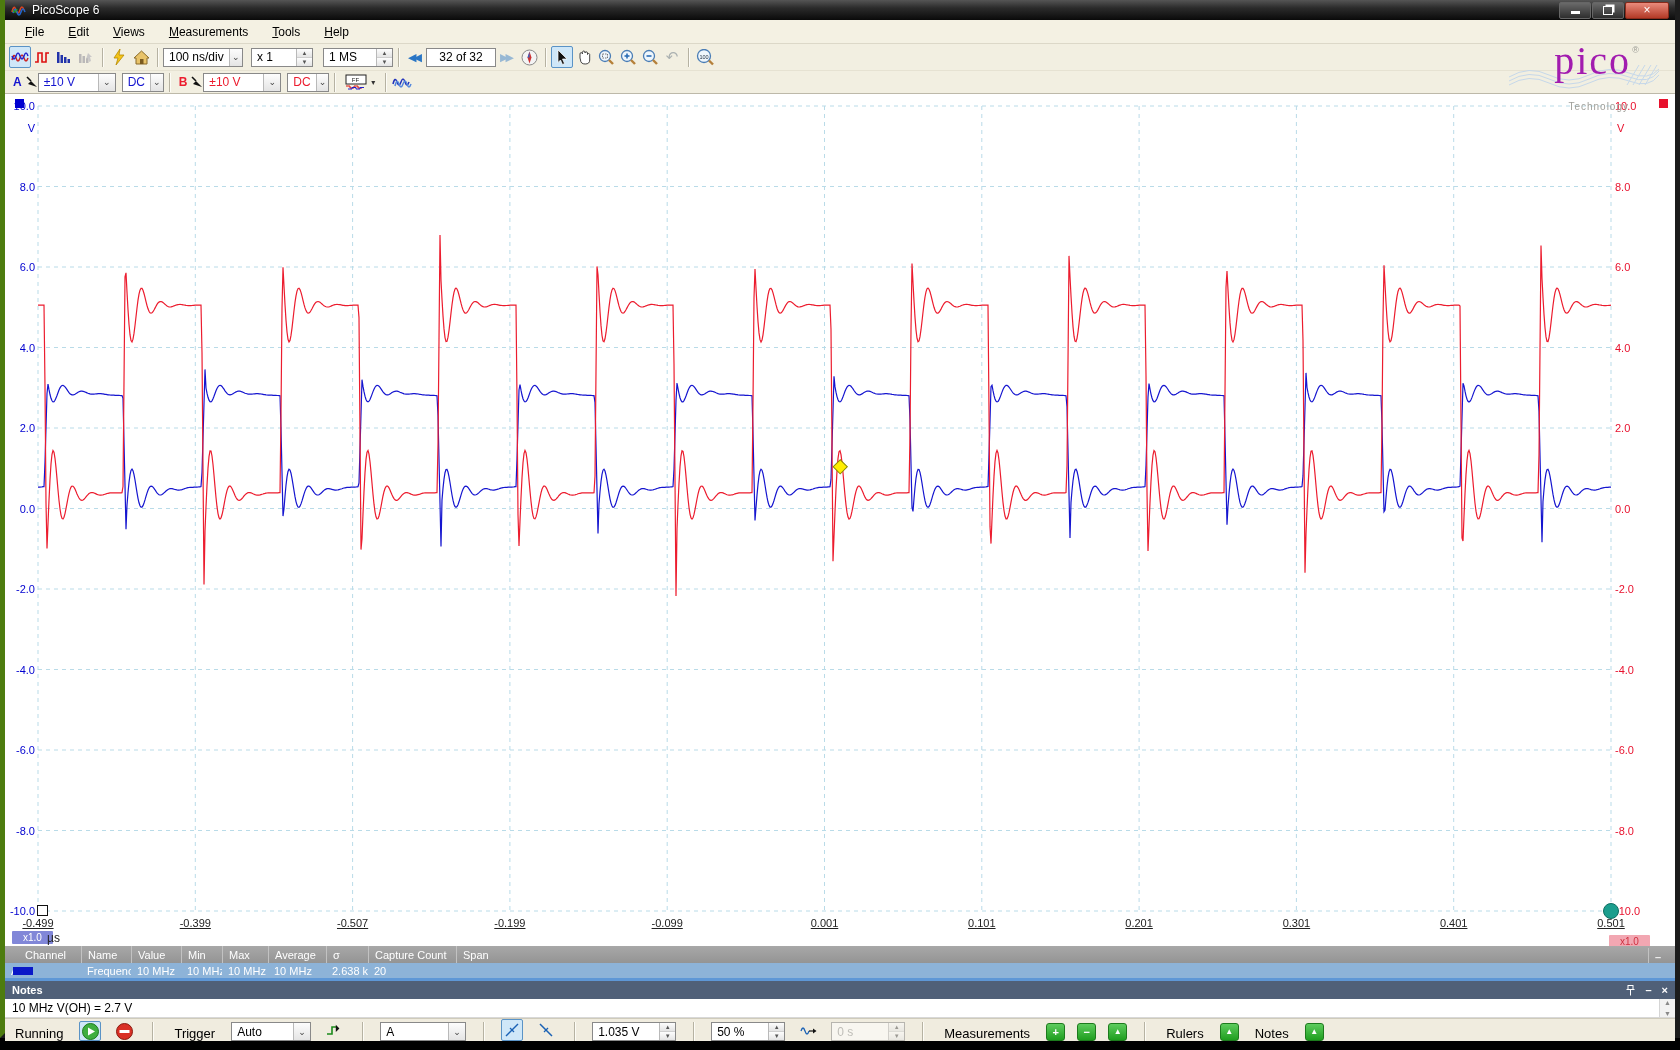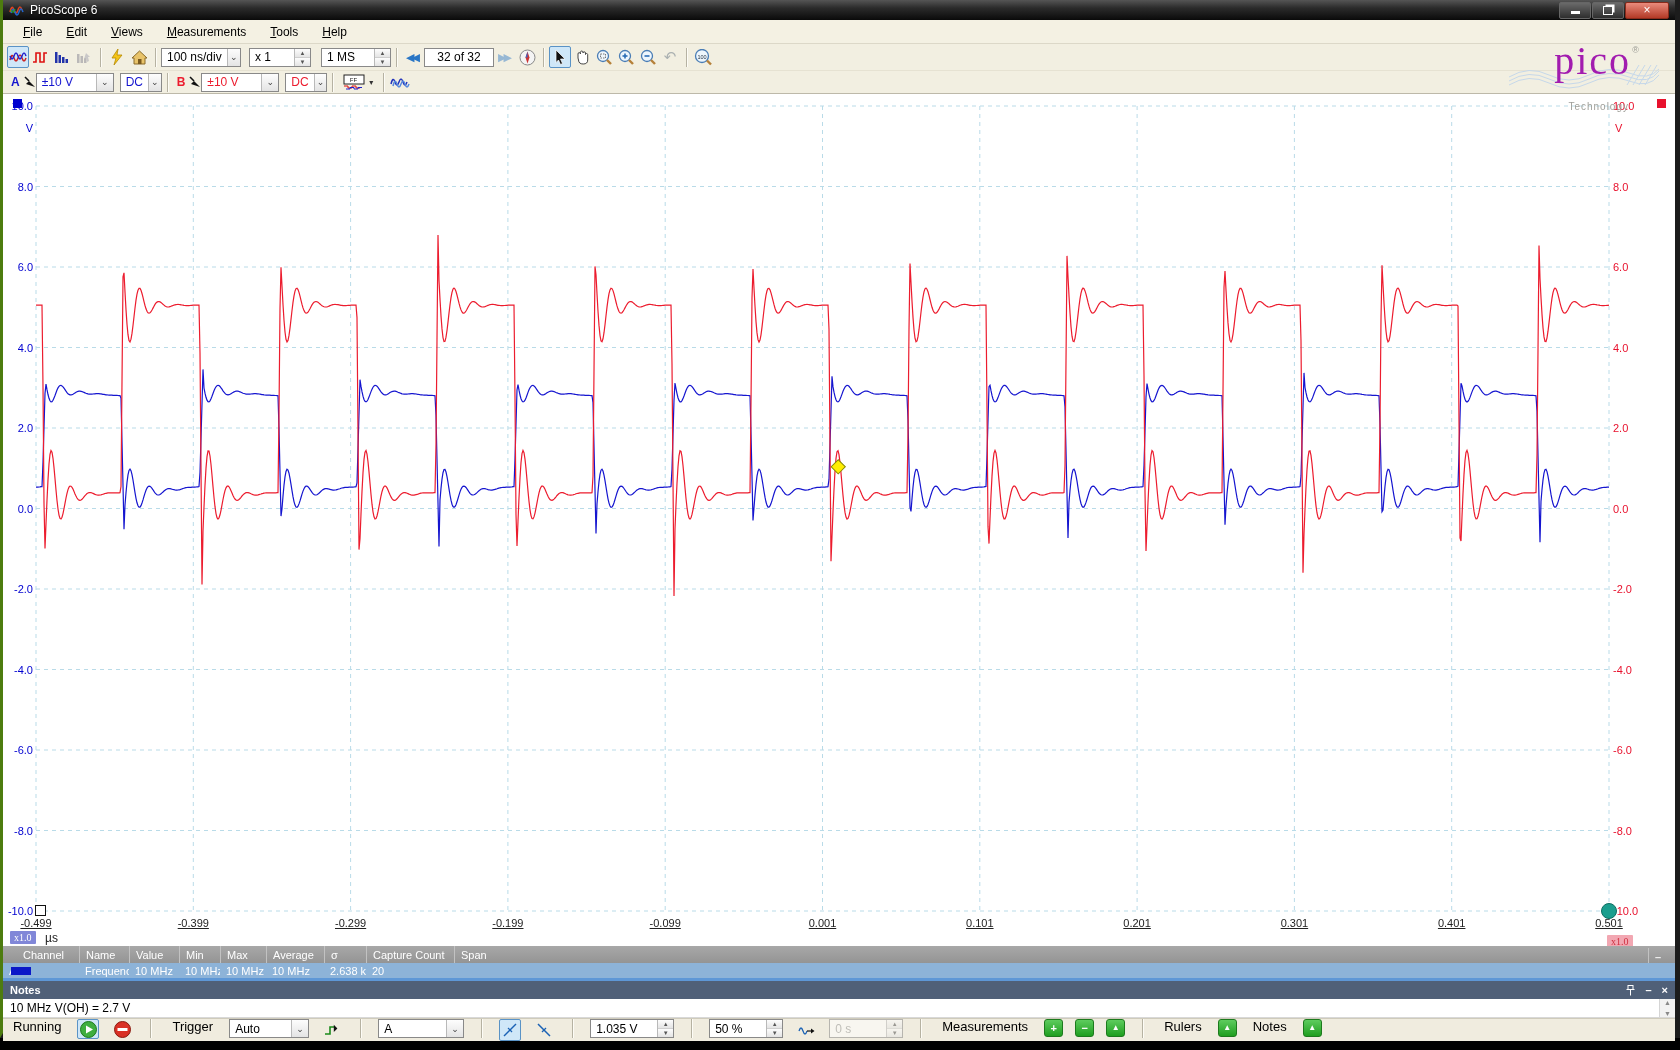--- a/index.html
+++ b/index.html
@@ -1,17 +1,17 @@
 <!DOCTYPE html>
 <html><head>
 <meta charset="utf-8">
 <style>
   html,body{margin:0;padding:0;background:#000;}
   body{width:1680px;height:1050px;overflow:hidden;font-family:"Liberation Sans",sans-serif;font-size:12px;color:#000;}
-  .win{width:1680px;height:1038px;box-sizing:border-box;border-left:3px solid #4d7c0f;border-right:5px solid #1c1c1c;border-bottom:5px solid #1c1c1c;background:#fff;display:flex;flex-direction:column;position:relative;}
+  .win{width:1680px;height:1038px;box-sizing:border-box;border-left:5px solid #4d7c0f;border-right:5px solid #1c1c1c;border-bottom:5px solid #1c1c1c;background:#fff;display:flex;flex-direction:column;position:relative;}
   
   .titlebar{height:20px;background:linear-gradient(180deg,#555 0%,#2b2b2b 40%,#0a0a0a 100%);display:flex;align-items:center;padding:0 6px;color:#fff;flex:none;}
   .titlebar .ttl{margin-left:5px;font-size:12px;text-shadow:0 1px 2px #000;}
   .winbtns{margin-left:auto;display:flex;gap:1px;}
   .wbtn{width:30px;height:15px;border:1px solid #666;border-radius:2px;background:linear-gradient(#6a6a6a,#2e2e2e);color:#fff;display:flex;align-items:center;justify-content:center;font-size:11px;line-height:1;}
   .wbtn.close{width:42px;background:linear-gradient(#e98b7c,#b33a27);border-color:#8a2a1a;font-size:12px;}
   .restore-glyph{width:8px;height:7px;border:1px solid #fff;box-shadow:2px -2px 0 -0.5px #fff;}
   .min-glyph{width:9px;height:3px;background:#fff;margin-top:5px;}
   
   .menubar{height:23px;background:#f4f1e3;border-bottom:1px solid #dcd8c8;display:flex;align-items:center;gap:0;flex:none;}
@@ -38,41 +38,41 @@
   .pico{position:absolute;top:45px;right:16px;width:200px;height:44px;z-index:5;pointer-events:none;}
   .pico .word{position:absolute;right:28px;top:-8px;font-family:"Liberation Serif",serif;font-size:40px;color:#a21caf;letter-spacing:2px;}
   .pico .reg{position:absolute;right:20px;top:0;font-size:9px;color:#9a9a94;}
   .pico .sub{position:absolute;right:30px;top:32px;font-size:10px;color:#9f9f99;letter-spacing:1px;margin-top:24px;}
   .pico svg{position:absolute;right:0;top:14px;}
   
   .graph{position:relative;height:852px;background:#fff;flex:none;overflow:hidden;}
   .ylab{position:absolute;width:30px;text-align:right;font-size:11px;line-height:12px;}
   .ylabR{position:absolute;text-align:left;font-size:11px;line-height:12px;}
   .xlab{position:absolute;width:64px;text-align:center;font-size:11px;color:#222;text-decoration:underline;}
-  .badge{position:absolute;font-size:10px;padding:0 4px;line-height:13px;border-radius:1px;font-family:Liberation Serif, serif;}
+  .badge{position:absolute;font-size:10px;padding:0 11px;line-height:13px;border-radius:1px;}
   .sq{position:absolute;width:9px;height:9px;}
   
   .meas{flex:none;font-size:11px;}
   .meas .hdr{height:17px;background:linear-gradient(#a8a8a8,#949494);color:#fff;display:flex;align-items:flex-end;position:relative;}
   .meas .hdr span{display:flex;align-items:center;height:100%;border-left:1px solid #c2c2c2;padding-left:6px;box-sizing:border-box;}
   .meas .hdr span:first-child{border-left:none;padding-left:20px;}
   .meas .row{height:15px;background:#8db3d8;color:#fff;display:flex;align-items:center;position:relative;}
   .meas .row span{padding-left:6px;box-sizing:border-box;white-space:nowrap;overflow:hidden;}
   .meas .row span:first-child{padding-left:20px;}
   .meas .strip{height:3px;background:#5e97d6;}
   .chansq{position:absolute;left:8px;top:4px;width:8px;height:8px;background:#0a18c8;}
   .meas-min{position:absolute;right:14px;top:2px;color:#eee;font-weight:bold;}
   
   .notes{flex:none;}
   .notes .nhdr{height:18px;background:#506078;color:#fff;font-weight:bold;font-size:11px;display:flex;align-items:center;padding:0 7px;}
   .nhdr .nicons{margin-left:auto;display:flex;gap:10px;align-items:center;color:#fff;}
   .notes .nbody{height:18px;background:#fff;border-bottom:1px solid #d8d8d8;display:flex;align-items:center;padding-left:7px;position:relative;}
   .nscroll{position:absolute;right:0;top:0;width:15px;height:18px;background:#f2f2f2;border-left:1px solid #d5d5d5;display:flex;flex-direction:column;justify-content:space-between;align-items:center;font-size:7px;color:#888;}
   
-  .status{flex:1;background:#f0ecdf;border-top:1px solid #cfcbbb;display:flex;align-items:flex-start;padding:0 6px;gap:12px;}
+  .status{flex:1;background:#f0ecdf;border-top:1px solid #cfcbbb;display:flex;align-items:flex-end;padding:0 6px;gap:12px;}
   .status .box{background:#fff;}
   .gbtn{width:17px;height:16px;border-radius:3px;border:1px solid #1d7a1d;background:linear-gradient(#5ecc5e,#1f9e1f);color:#fff;display:flex;align-items:center;justify-content:center;font-size:11px;font-weight:bold;line-height:1;}
   .circbtn{width:20px;height:20px;display:flex;align-items:center;justify-content:center;}
   svg{display:block;}
 </style>
 </head>
 <body>
 
 <div class="win">
 
@@ -334,21 +334,21 @@
       <div class="ylab" style="left:0;top:650px;color:#0000d0">-6.0</div>
       <div class="ylabR" style="left:1610px;top:650px;color:#e8112d">-6.0</div>
       <div class="ylab" style="left:0;top:730.5px;color:#0000d0">-8.0</div>
       <div class="ylabR" style="left:1610px;top:730.5px;color:#e8112d">-8.0</div>
       <div class="ylab" style="left:0;top:811px;color:#0000d0">-10.0</div>
       <div class="ylabR" style="left:1610px;top:811px;color:#e8112d">-10.0</div>
       <div class="ylab" style="left:0;top:28px;color:#0000d0">V</div>
       <div class="ylabR" style="left:1612px;top:28px;color:#e8112d">V</div>
       <div class="xlab" style="left:1px;top:823px">-0.499</div>
       <div class="xlab" style="left:158.3px;top:823px">-0.399</div>
-      <div class="xlab" style="left:315.6px;top:823px">-0.299</div>
+      <div class="xlab" style="left:315.6px;top:823px">-0.507</div>
       <div class="xlab" style="left:472.9px;top:823px">-0.199</div>
       <div class="xlab" style="left:630.2px;top:823px">-0.099</div>
       <div class="xlab" style="left:787.5px;top:823px">0.001</div>
       <div class="xlab" style="left:944.8px;top:823px">0.101</div>
       <div class="xlab" style="left:1102.1px;top:823px">0.201</div>
       <div class="xlab" style="left:1259.4px;top:823px">0.301</div>
       <div class="xlab" style="left:1416.7px;top:823px">0.401</div>
       <div class="xlab" style="left:1574px;top:823px">0.501</div>
       <div class="sq" style="left:10px;top:5px;background:#0000d0"></div>
       <div class="sq" style="left:1654px;top:5px;background:#e8112d"></div>

